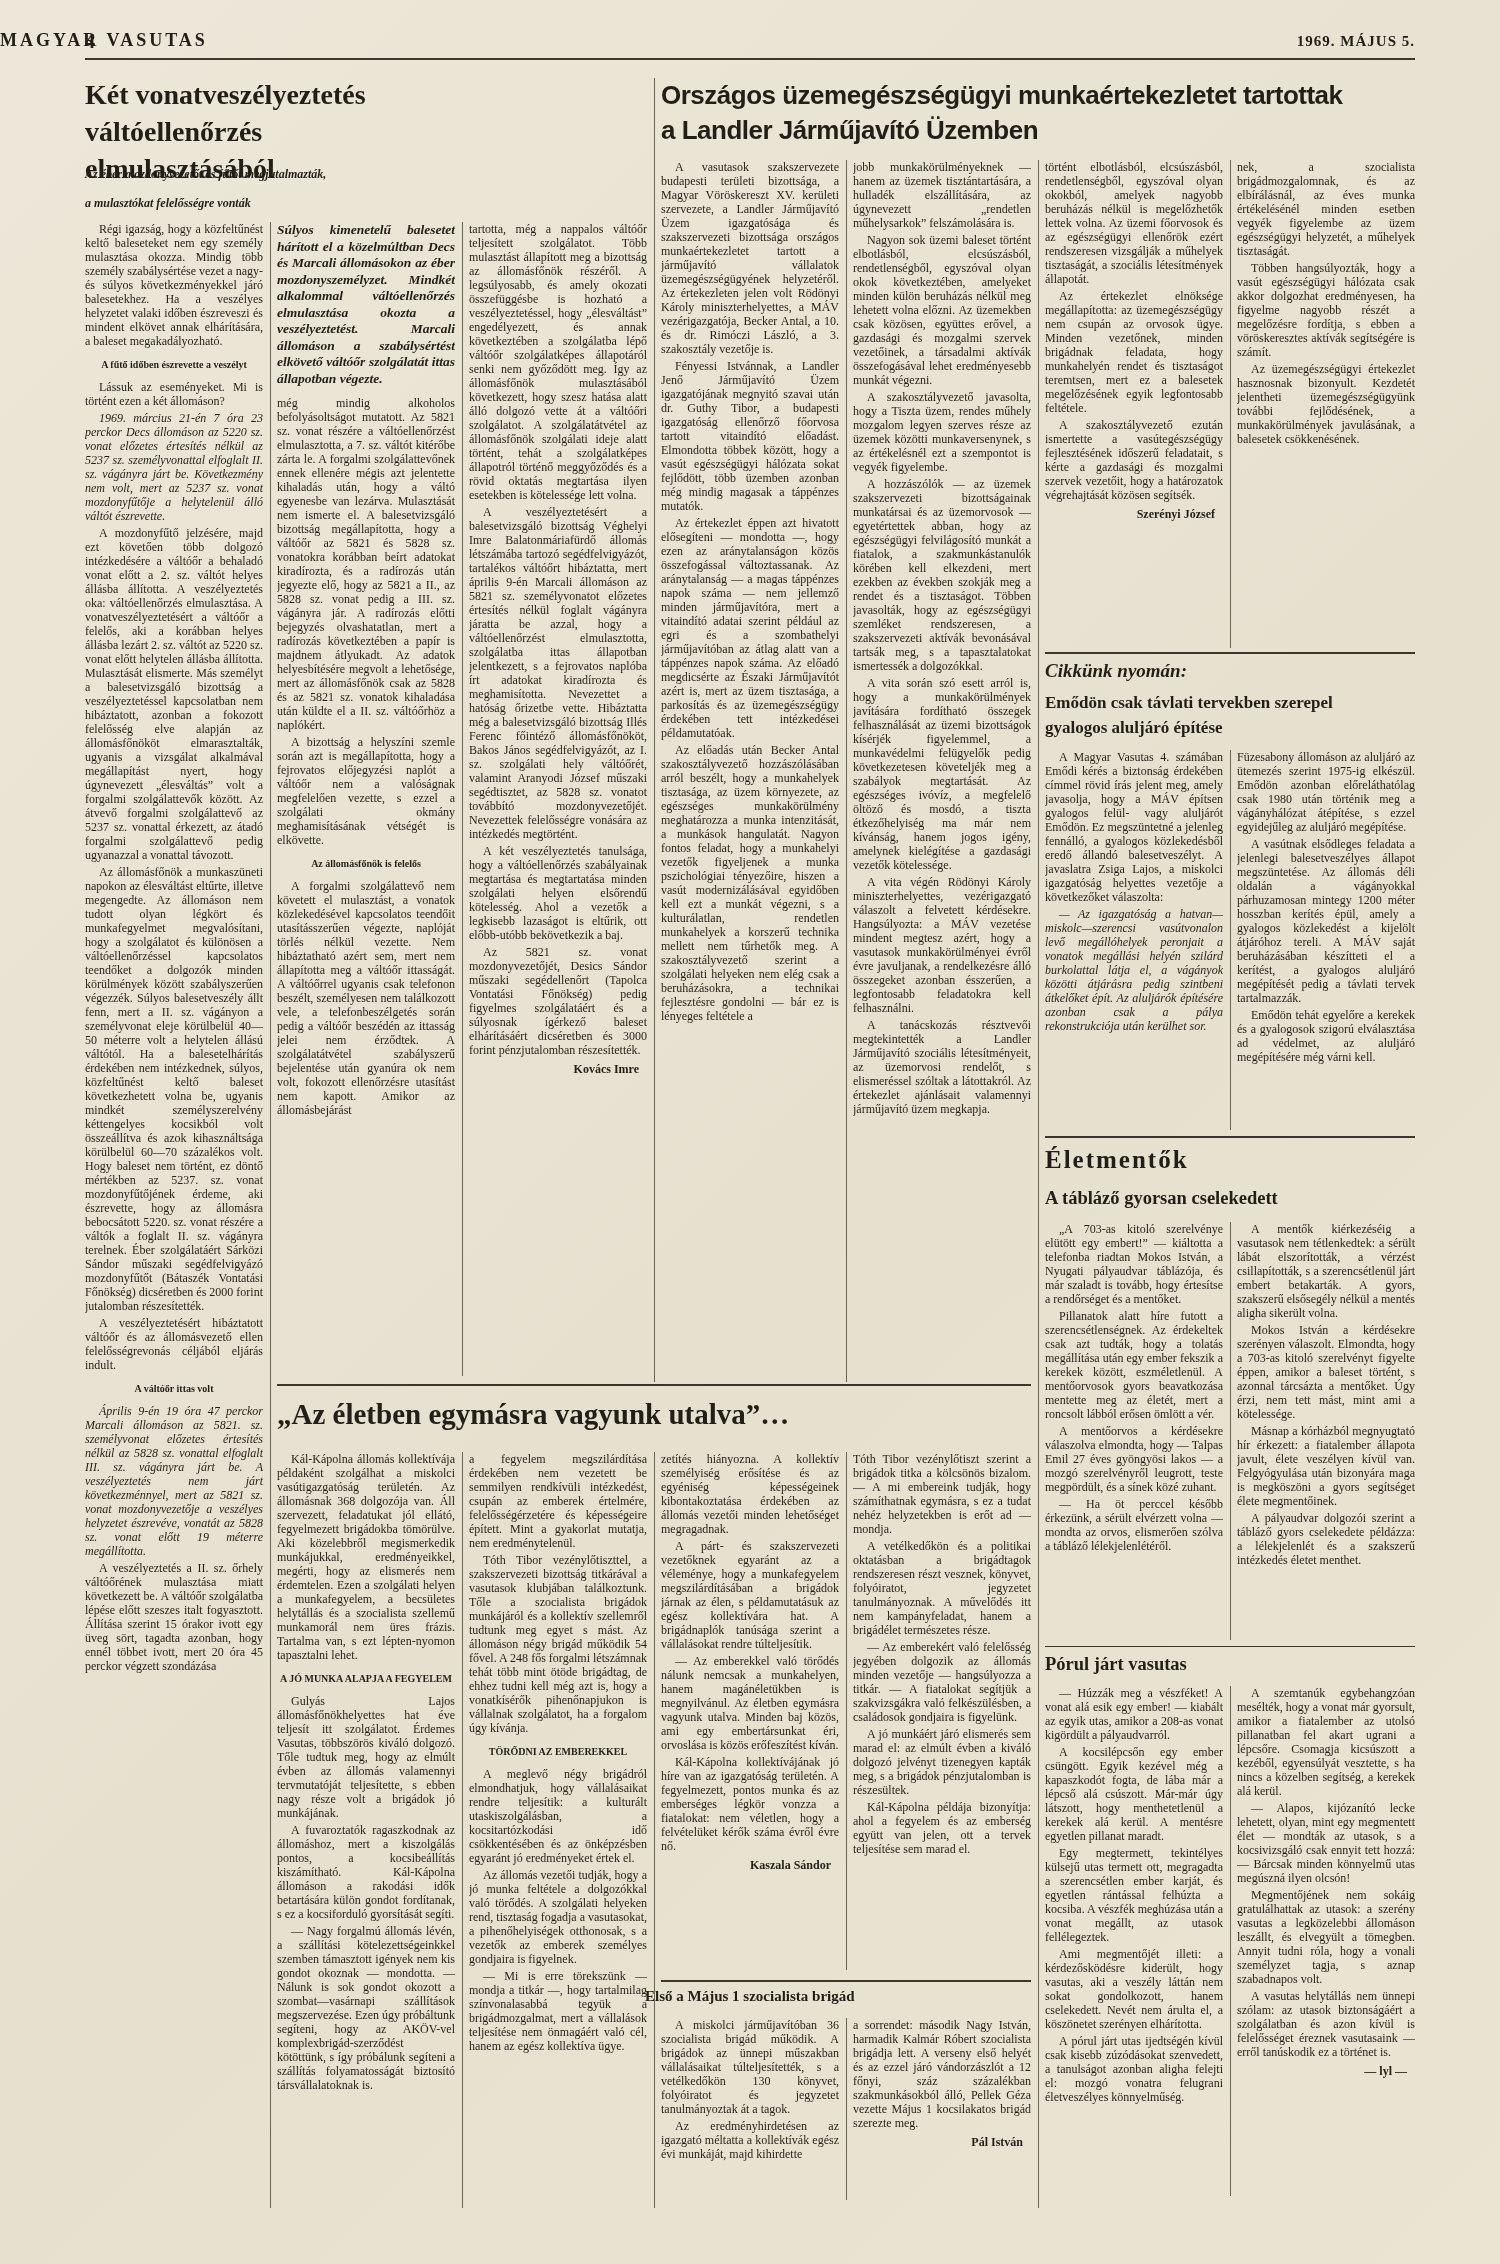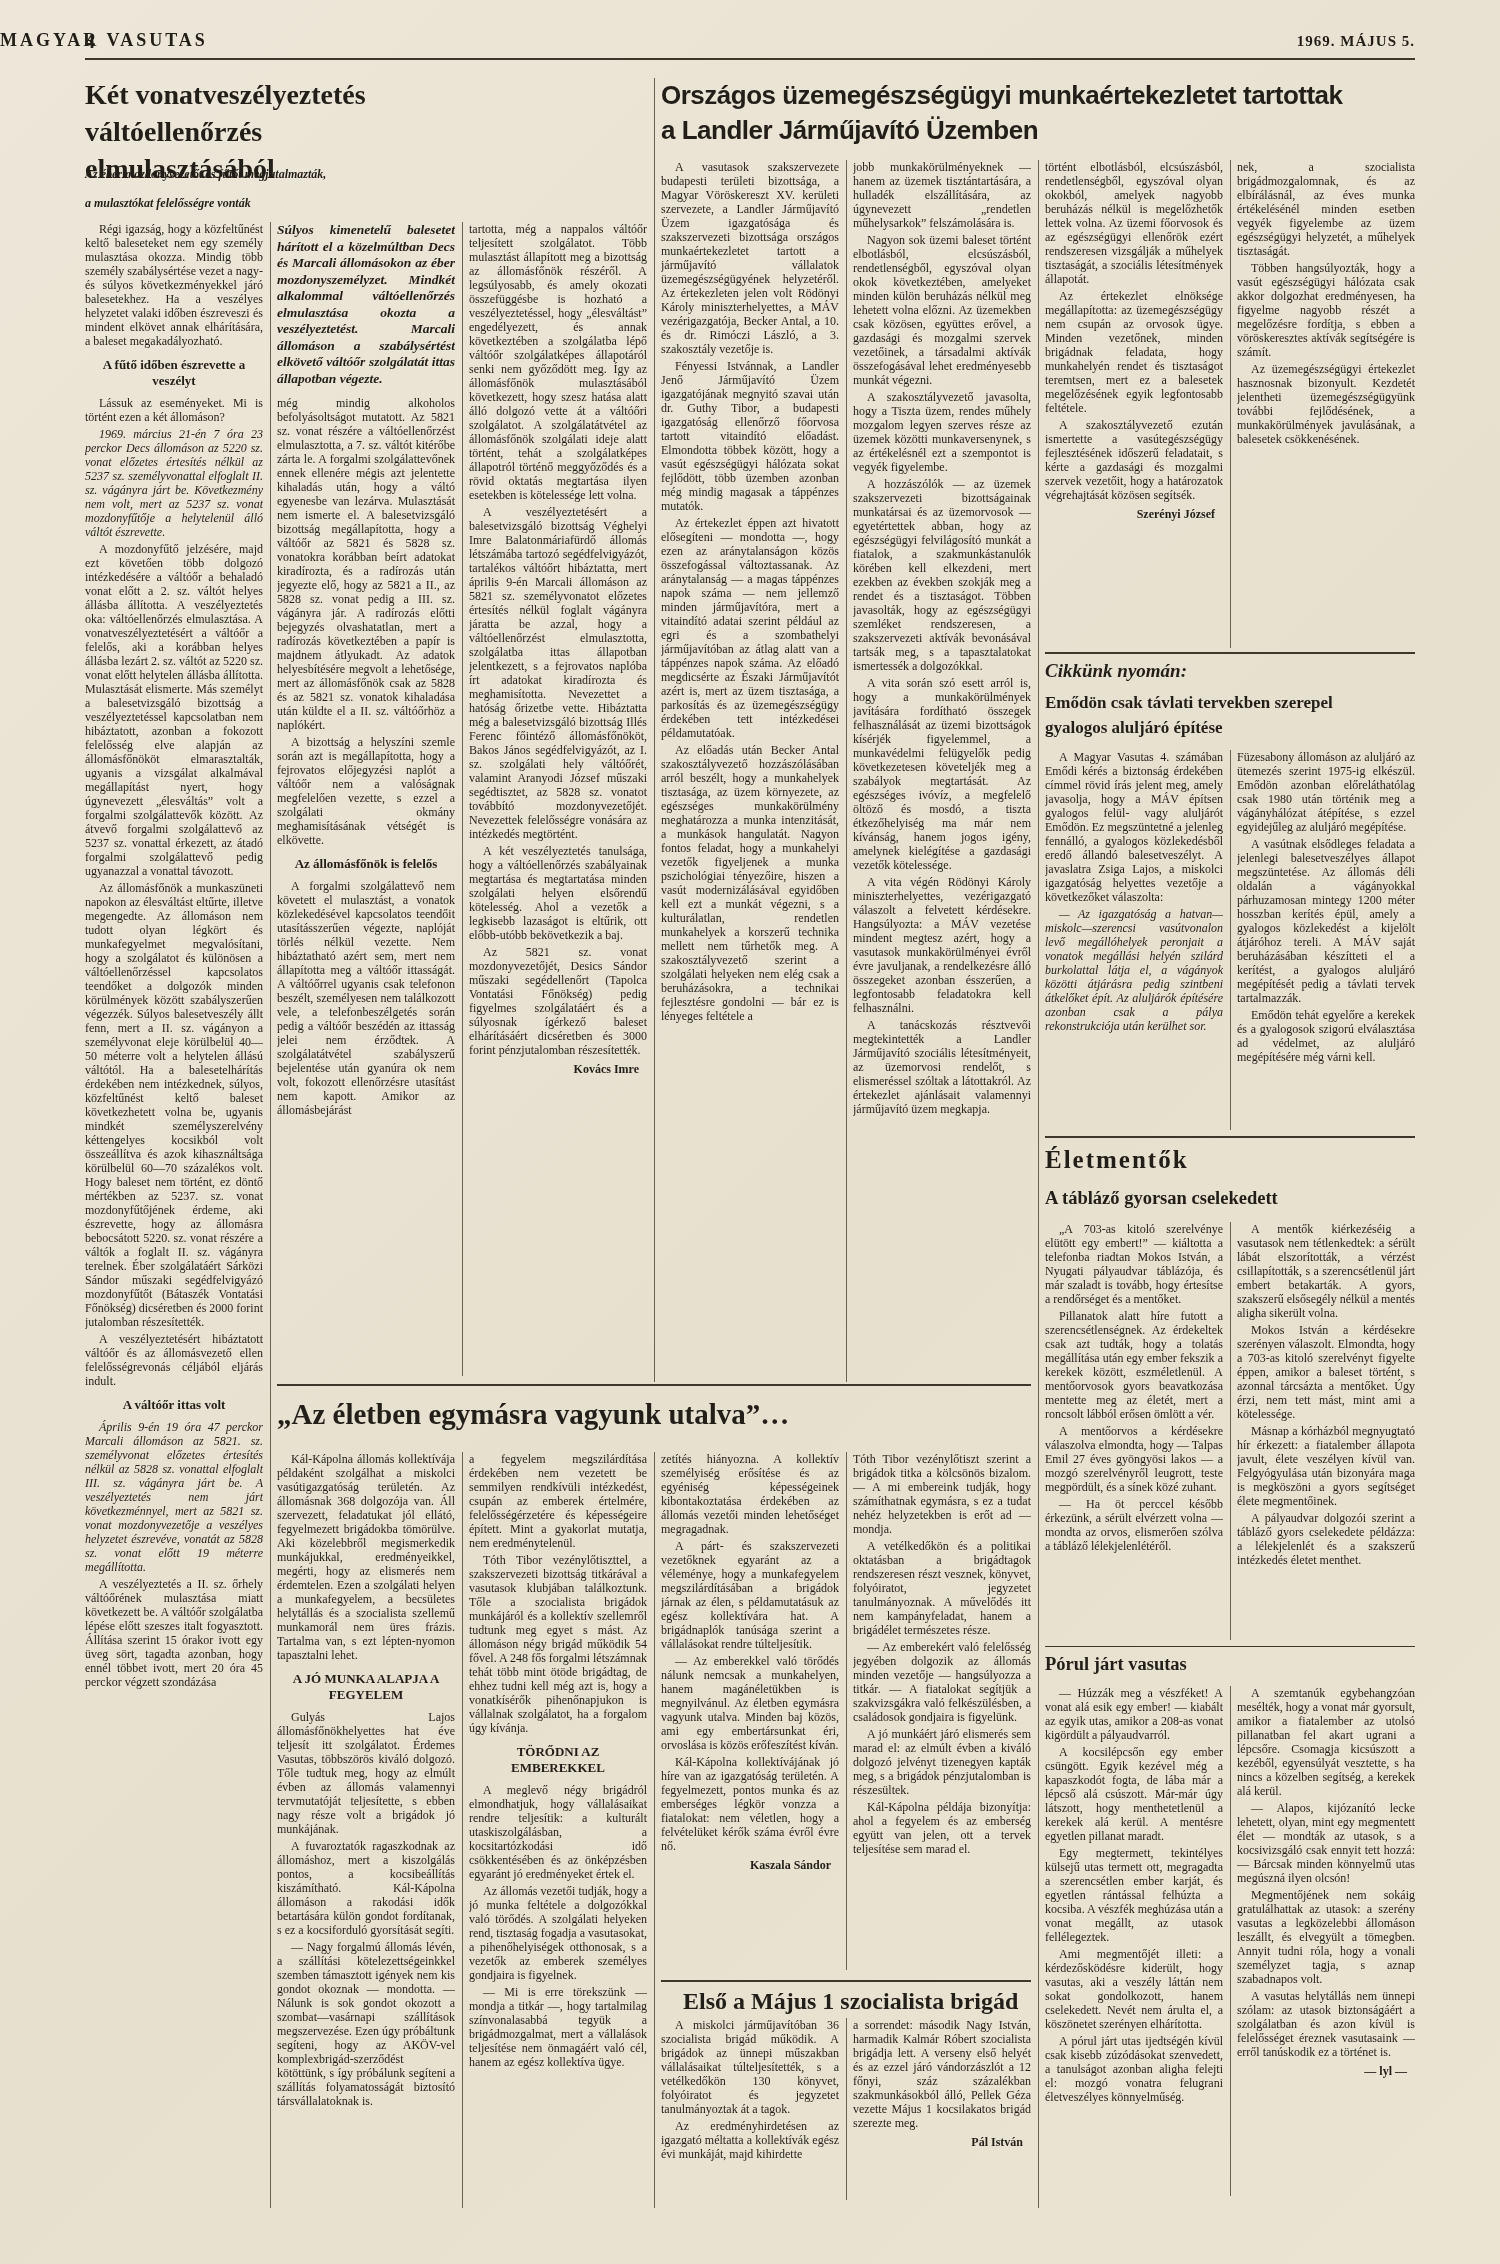--- a/index.html
+++ b/index.html
@@ -10,21 +10,21 @@
   .abs { position:absolute; }
   .serifhead { font-family:"Liberation Serif","DejaVu Serif",serif; font-weight:bold; }
   .sanshead  { font-family:"Liberation Sans","DejaVu Sans",sans-serif; font-weight:bold; }
   .preline { white-space:pre-line; }
   .center { text-align:left; }
   .col { position:absolute; overflow:hidden; font-size:12px; line-height:14px; text-align:justify; hyphens:auto; }
   .col p { margin:0 0 3px 0; text-indent:14px; }
   .col p.t-first { text-indent:0; }
   .col p.t-it { font-style:italic; }
   .col p.t-lead { font-size:13.5px; line-height:16.5px; font-weight:bold; font-style:italic; text-indent:0; margin-bottom:9px; }
-  .col h4.t-head { text-align:center; font-size:13px; line-height:16px; font-weight:bold; margin:9px 2px 7px; }
+  .col h4.t-head { text-align:center; font-size:10px; line-height:16px; font-weight:bold; margin:9px 2px 7px; }
   .col p.t-sig { text-align:right; font-weight:bold; margin-top:5px; padding-right:8px; text-indent:0; }
   .vline { position:absolute; width:1px; background:#6a6251; }
   .hline { position:absolute; background:#3e382c; }
   .mast { font-weight:bold; letter-spacing:1px; }
 </style>
 </head>
 <body>
 
 <div id="page">
 
@@ -165,21 +165,21 @@
     </div>
   <div class="col" style="left:853px;top:1452px;width:178px;height:522px;">
       <p class="t-first">Tóth Tibor vezénylőtiszt szerint a brigádok titka a kölcsönös bizalom. — A mi embereink tudják, hogy számíthatnak egymásra, s ez a tudat nehéz helyzetekben is erőt ad — mondja.</p>
       <p class="t-p">A vetélkedőkön és a politikai oktatásban a brigádtagok rendszeresen részt vesznek, könyvet, folyóiratot, jegyzetet tanulmányoznak. A művelődés itt nem kampányfeladat, hanem a brigádélet természetes része.</p>
       <p class="t-p">— Az emberekért való felelősség jegyében dolgozik az állomás minden vezetője — hangsúlyozza a titkár. — A fiatalokat segítjük a szakvizsgákra való felkészülésben, a családosok gondjaira is figyelünk.</p>
       <p class="t-p">A jó munkáért járó elismerés sem marad el: az elmúlt évben a kiváló dolgozó jelvényt tizenegyen kapták meg, s a brigádok pénzjutalomban is részesültek.</p>
       <p class="t-p">Kál-Kápolna példája bizonyítja: ahol a fegyelem és az emberség együtt van jelen, ott a tervek teljesítése sem marad el.</p>
     </div>
 
   <div class="hline" style="left:661px;top:1980px;width:370px;height:2px;"></div>
-  <h3 class="abs serifhead center" style="left:683px;top:1988px;width:370px;font-size:24px;">Első a Május 1 szocialista brigád</h3>
+  <h3 class="abs serifhead center" style="left:645px;top:1988px;width:370px;font-size:15px;">Első a Május 1 szocialista brigád</h3>
   <div class="col" style="left:661px;top:2018px;width:178px;height:188px;">
       <p class="t-p">A miskolci járműjavítóban 36 szocialista brigád működik. A brigádok az ünnepi műszakban vállalásaikat túlteljesítették, s a vetélkedőkön 130 könyvet, folyóiratot és jegyzetet tanulmányoztak át a tagok.</p>
       <p class="t-p">Az eredményhirdetésen az igazgató méltatta a kollektívák egész évi munkáját, majd kihirdette</p>
     </div>
   <div class="col" style="left:853px;top:2018px;width:178px;height:188px;">
       <p class="t-first">a sorrendet: második Nagy István, harmadik Kalmár Róbert szocialista brigádja lett. A verseny első helyét és az ezzel járó vándorzászlót a 12 főnyi, száz százalékban szakmunkásokból álló, Pellek Géza vezette Május 1 kocsilakatos brigád szerezte meg.</p>
       <p class="t-sig">Pál István</p>
     </div>
 
   <div class="vline" style="left:270px;top:222px;height:1986px;"></div>

